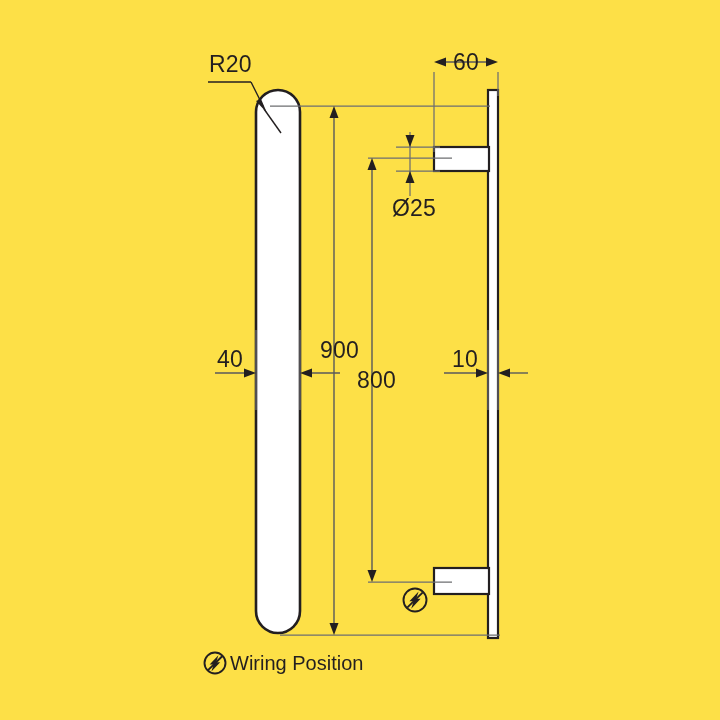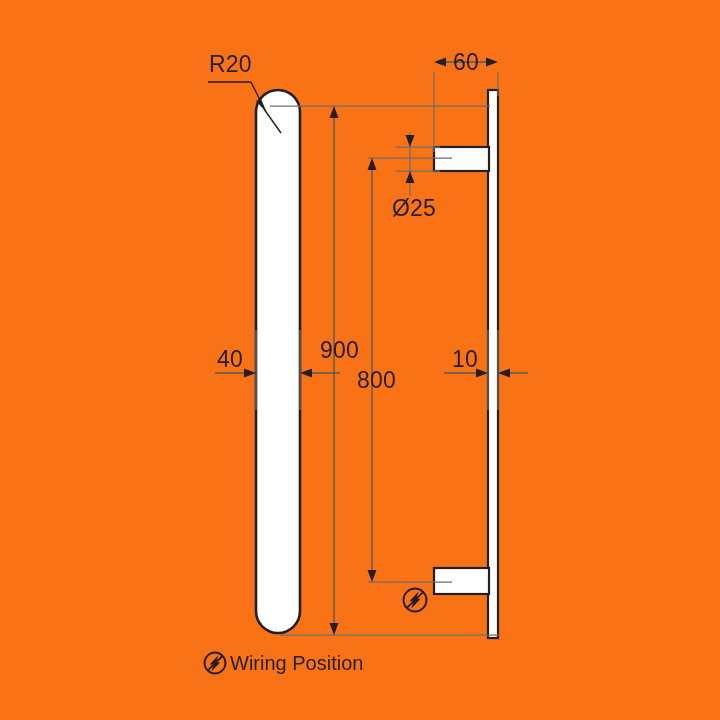--- a/index.html
+++ b/index.html
@@ -10,21 +10,21 @@
   body {
     width: 720px;
     height: 720px;
     font-family: "Liberation Sans", sans-serif;
     overflow: hidden;
   }
   #drawing-root {
     position: relative;
     width: 720px;
     height: 720px;
-    background: #f97316;
+    background: #fde047;
   }
   svg#tech-drawing {
     display: block;
     width: 720px;
     height: 720px;
   }
   .part-outline {
     fill: #ffffff;
     stroke: #231f20;
     stroke-width: 2.6;

